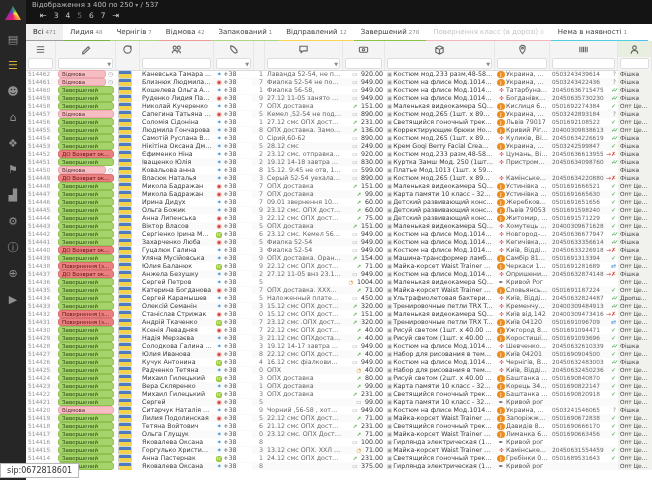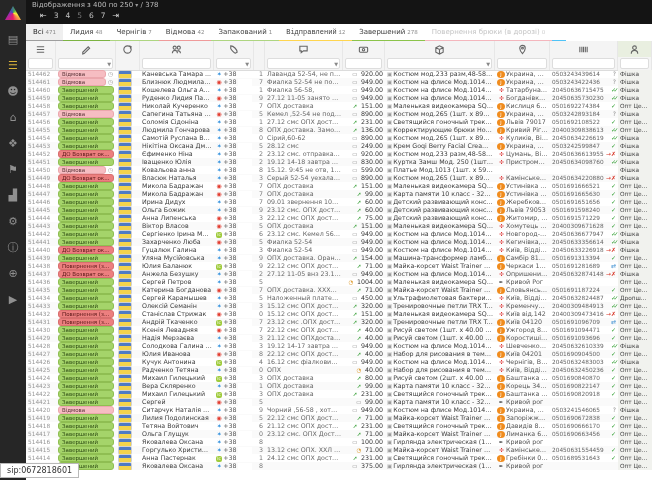--- a/index.html
+++ b/index.html
@@ -115,21 +115,21 @@
         <div class="sb-icon">ⓘ</div>
         <div class="sb-icon">⊕</div>
         <div class="sb-icon">▶</div>
       </div>
   </div>
 
   <div id="topbar">
     <div id="disp">
       <span>Відображення з 400 по 250</span>
       <span class="caret">▾</span>
-      <span>/ 378</span>
+      <span>/ 537</span>
     </div>
     <div id="pager">
       <span class="nav">⇤</span>
       <span id="pages" style="display: inline-flex; gap: 7px;">
           <span class="pg">3</span>
           <span class="pg">4</span>
           <span class="pg cur">5</span>
           <span class="pg">6</span>
           <span class="pg">7</span>
         </span>
@@ -151,31 +151,35 @@
         <span class="cnt">7</span>
       </div>
       <div class="tab" style="border-bottom-color: rgb(239, 154, 154);">
         <span>Відмова</span>
         <span class="cnt">42</span>
       </div>
       <div class="tab" style="border-bottom-color: rgb(174, 213, 129);">
         <span>Запакований</span>
         <span class="cnt">1</span>
       </div>
-      <div class="tab" style="border-bottom-color: rgb(255, 213, 79); font-family: Liberation Mono, monospace;">
+      <div class="tab" style="border-bottom-color: rgb(255, 213, 79);">
         <span>Відправлений</span>
         <span class="cnt">12</span>
       </div>
       <div class="tab" style="border-bottom-color: rgb(139, 195, 74);">
         <span>Завершений</span>
         <span class="cnt">278</span>
       </div>
       <div class="tab dim" style="border-bottom-color: rgb(244, 182, 189);">
-        <span>Повернення брюки (в дорозі)</span>
+        <span>Повернення класс (в дорозі)</span>
         <span class="cnt">0</span>
+      </div>
+      <div class="tab" style="border-bottom-color: rgb(77, 208, 225);">
+        <span>Нема в наявності</span>
+        <span class="cnt">1</span>
       </div>
       <div class="tab" style="border-bottom-color: rgb(79, 195, 247);"></div>
     </div>
   <div id="thead">
       <div class="hcell" style="width: 30px;">
         <span><svg width="11" height="11" viewBox="0 0 12 12">
             <path class="hic" d="M2 3h8M2 6h8M2 9h8"></path>
           </svg></span>
       </div>
       <div class="hcell" style="width: 60px;">

